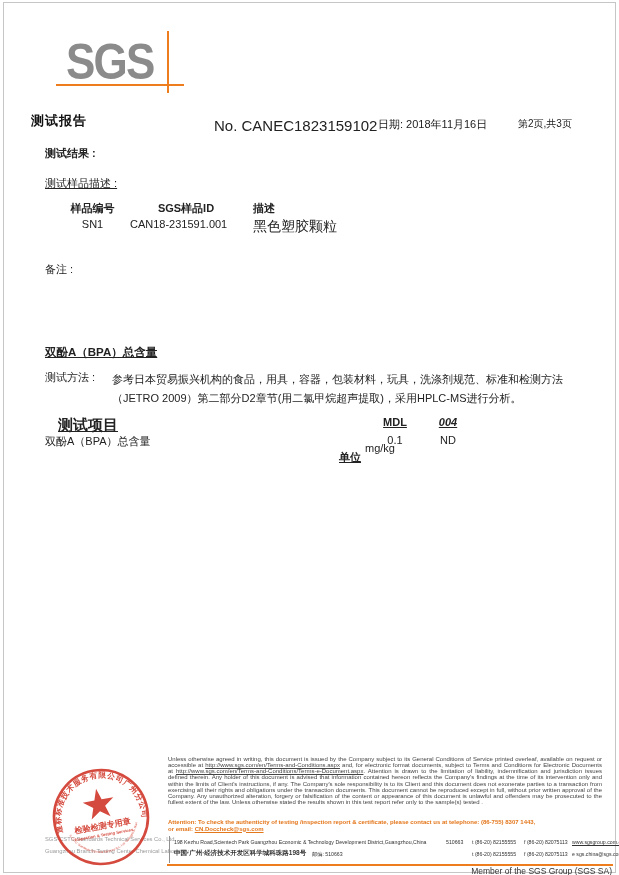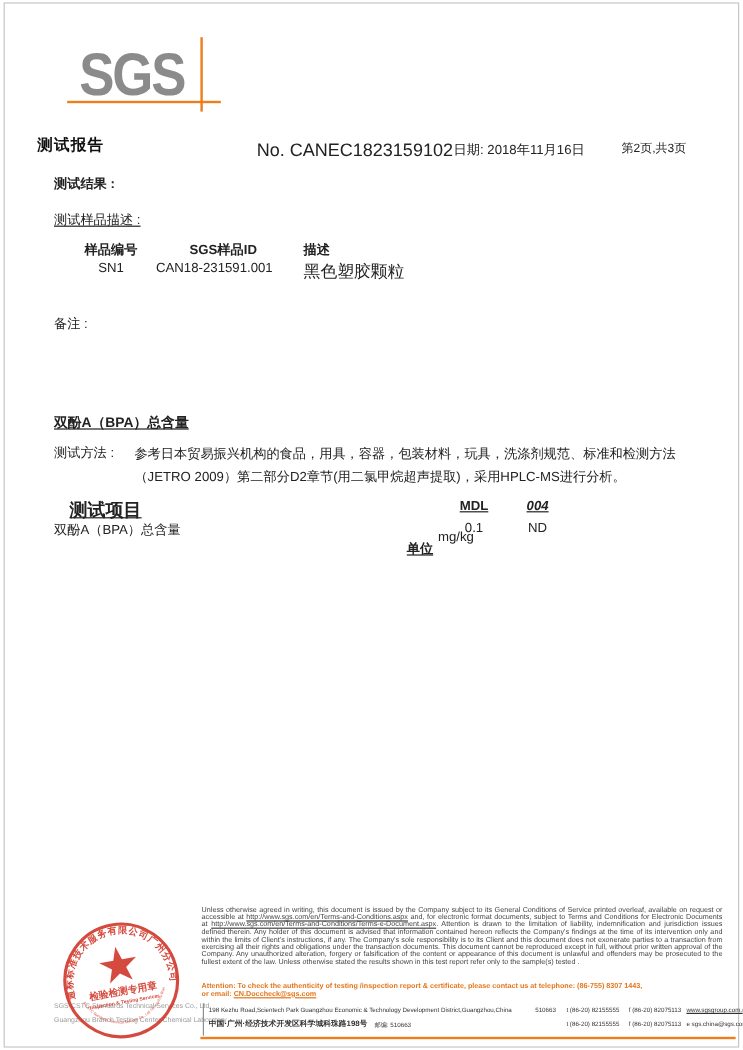--- a/index.html
+++ b/index.html
@@ -130,20 +130,21 @@
     <span class="a1 p3">f (86-20) 82075113</span>
     <span class="a1 p4 lnk">www.sgsgroup.com.cn</span>
     <span class="cnmain p0">中国·广州·经济技术开发区科学城科珠路198号</span>
     <span class="a2 cnzip">邮编: 510663</span>
     <span class="a2 p2">t (86-20) 82155555</span>
     <span class="a2 p3">f (86-20) 82075113</span>
     <span class="a2 p4">e sgs.china@sgs.com</span>
   </div>
 
   <div class="orange-rule"></div>
+  <div class="member">Member of the SGS Group (SGS SA)</div>
 
   <svg class="stamp" viewBox="0 0 100 100">
     <defs>
       <path id="arcTop" d="M 12,64 A 40,40 0 1 1 88,64" fill="none"></path>
       <path id="arcBot" d="M 16,62 A 36.5,36.5 0 0 0 84,62" fill="none"></path>
     </defs>
     <circle cx="50" cy="50" r="46" fill="none" stroke="#d23b2e" stroke-width="2.6"></circle>
     <polygon fill="#d23b2e" points="50,22 53.6,33.0 65.2,33.1 55.9,39.9 59.4,50.9 50,44.2 40.6,50.9 44.1,39.9 34.8,33.1 46.4,33.0"></polygon>
     <text font-size="7.6" fill="#d23b2e" font-weight="bold" letter-spacing="0.6">
       <textPath href="#arcTop" startOffset="50%" text-anchor="middle">通标标准技术服务有限公司广州分公司</textPath>

